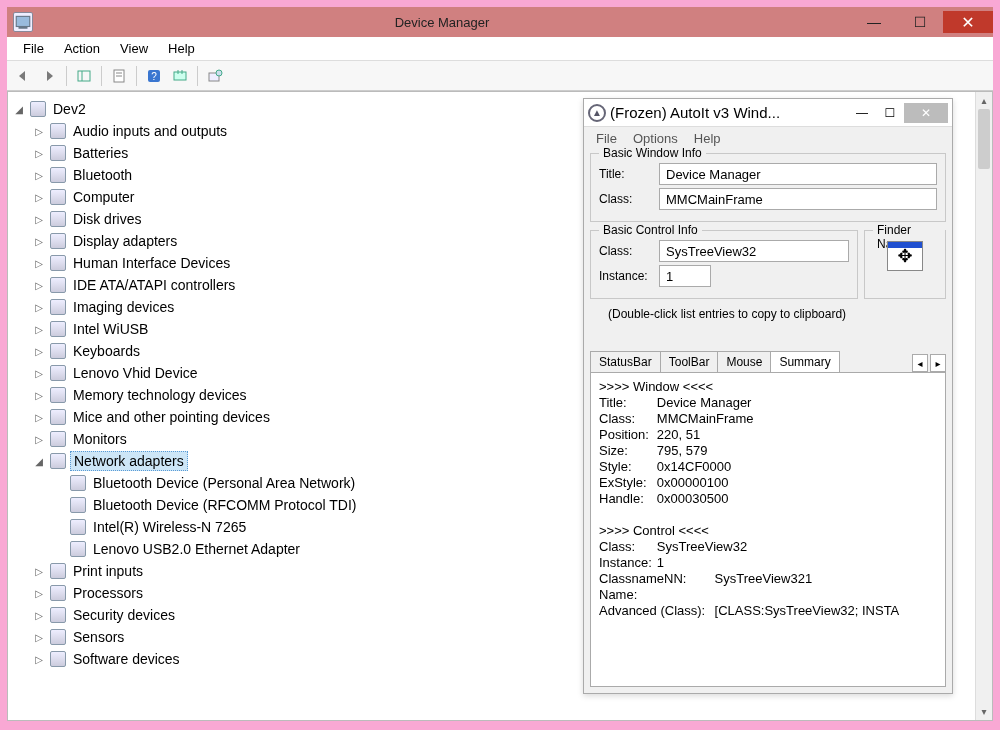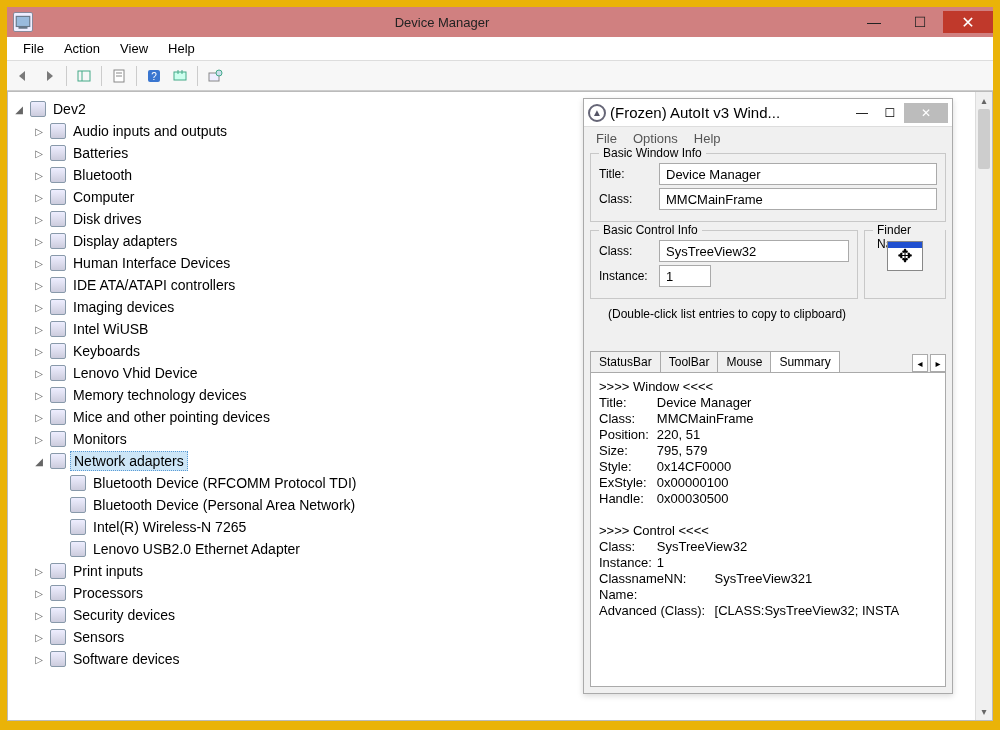--- a/index.html
+++ b/index.html
@@ -1,18 +1,18 @@
 <!DOCTYPE html>
 <html><head>
 <meta charset="utf-8">
 <style>
 * { box-sizing: border-box; margin: 0; padding: 0; font-family: "Segoe UI", Tahoma, sans-serif; }
 body { background: #d08080; width: 1000px; height: 730px; overflow: hidden; }
 
-.outer-frame { width: 1000px; height: 730px; background: #eab308; padding: 7px; }
+.outer-frame { width: 1000px; height: 730px; background: #f9a8d4; padding: 7px; }
 
 .titlebar { height: 30px; background: #d08080; display: flex; align-items: center; padding: 0 0 0 6px; }
 .titlebar .app-icon { width: 20px; height: 20px; background: #eef; border: 1px solid #889; border-radius: 2px; display: inline-flex; align-items: center; justify-content: center; font-size: 12px; }
 .titlebar .title-text { flex: 1; text-align: center; font-size: 13px; color: #222; }
 .titlebar .win-btns { display: flex; }
 .titlebar .win-btn { width: 46px; height: 22px; display: flex; align-items: center; justify-content: center; font-size: 14px; font-family: "Segoe UI", sans-serif; color: #222; cursor: pointer; }
 .titlebar .win-btn.close { background: #c0392b; color: #fff; width: 50px; height: 22px; font-size: 16px; }
 
 .menubar { height: 24px; background: #fff; border-bottom: 1px solid #ddd; display: flex; align-items: center; padding: 0 6px; font-size: 13px; }
 .menubar .menu-item { padding: 2px 10px; cursor: pointer; }
@@ -287,29 +287,29 @@
             <span class="dev-icon"></span>
           </span>
           <span class="tree-label">Network adapters</span>
         </div>
         <div class="tree-row">
           <span class="indent" style="width: 40px;"></span>
           <span class="tree-toggle"></span>
           <span class="tree-icon">
             <span class="dev-icon"></span>
           </span>
-          <span class="tree-label">Bluetooth Device (RFCOMM Protocol TDI)</span>
+          <span class="tree-label">Bluetooth Device (Personal Area Network)</span>
         </div>
         <div class="tree-row">
           <span class="indent" style="width: 40px;"></span>
           <span class="tree-toggle"></span>
           <span class="tree-icon">
             <span class="dev-icon"></span>
           </span>
-          <span class="tree-label">Bluetooth Device (Personal Area Network)</span>
+          <span class="tree-label">Bluetooth Device (RFCOMM Protocol TDI)</span>
         </div>
         <div class="tree-row">
           <span class="indent" style="width: 40px;"></span>
           <span class="tree-toggle"></span>
           <span class="tree-icon">
             <span class="dev-icon"></span>
           </span>
           <span class="tree-label">Intel(R) Wireless-N 7265</span>
         </div>
         <div class="tree-row">

